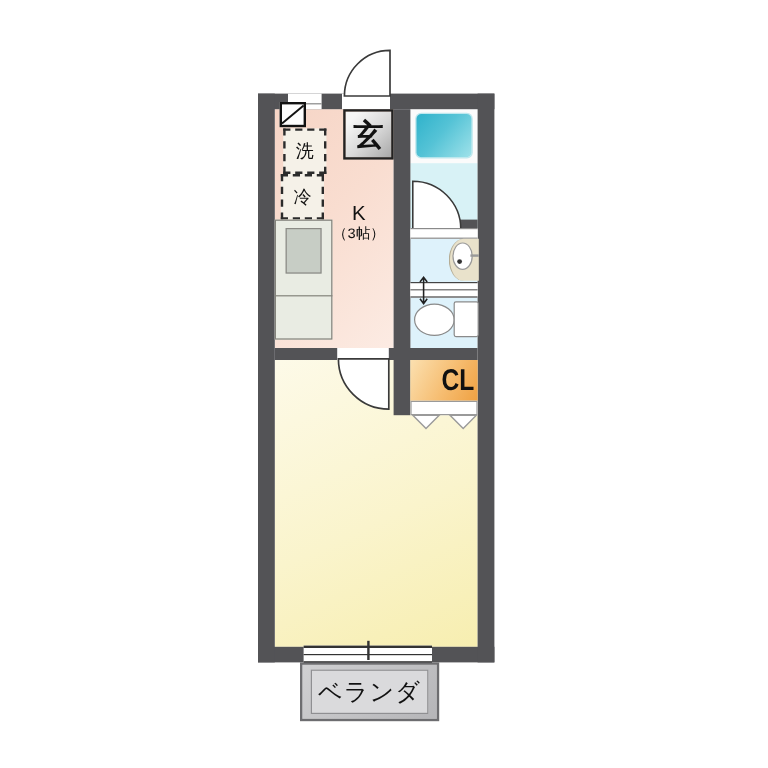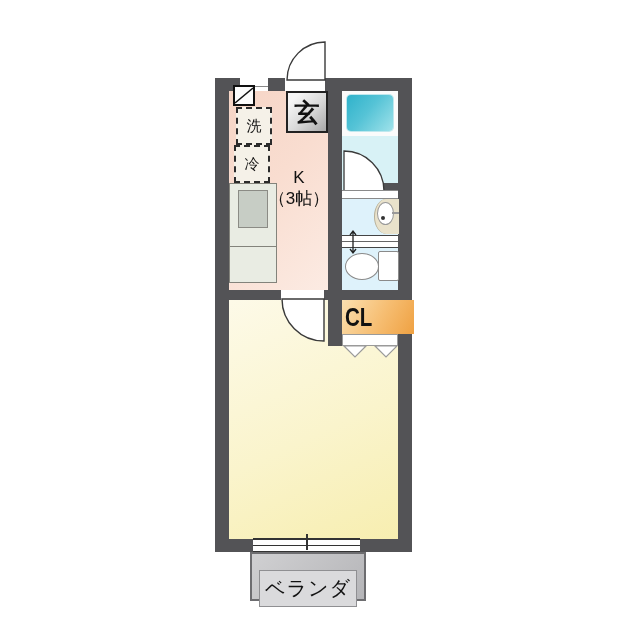--- a/index.html
+++ b/index.html
@@ -19,64 +19,64 @@
   .tub{position:absolute;left:347px;top:95px;width:46px;height:36px;border-radius:4px;
     background:linear-gradient(130deg,#2fb2cb 0%,#55c3d6 45%,#9fe2ea 100%);box-shadow:0 0 0 1px #bfe8ee;}
   .bath-floor{position:absolute;left:342px;top:136px;width:56px;height:54px;background:#d8f2f6;}
   .threshold{position:absolute;left:342px;top:190px;width:56px;height:9px;background:#fff;
     border-top:1px solid #8a8a8a;border-bottom:1px solid #8a8a8a;box-sizing:border-box;}
   .washbasin-room{position:absolute;left:342px;top:199px;width:56px;height:36px;background:#def2fb;}
   .slide-strip{position:absolute;left:342px;top:235px;width:56px;height:13px;background:#fff;
     border-top:1.5px solid #444;border-bottom:1.5px solid #444;box-sizing:border-box;}
   .slide-strip .mid{position:absolute;left:0;top:5px;width:100%;height:1px;background:#666;}
   .toilet-room{position:absolute;left:342px;top:248px;width:56px;height:42px;background:#def2fb;}
-  .closet{position:absolute;left:342px;top:300px;width:72px;height:34px;
+  .closet{position:absolute;left:342px;top:300px;width:56px;height:34px;
     background:linear-gradient(118deg,#fbe0b0 0%,#f6bd71 55%,#efa142 100%);
-    display:flex;align-items:center;justify-content:flex-start;}
+    display:flex;align-items:center;justify-content:flex-end;}
   .closet-label{font-size:25px;font-weight:600;letter-spacing:0;transform:scaleX(.82);display:inline-block;}
   .closet-strip{position:absolute;left:342px;top:334px;width:56px;height:12px;background:#fff;
     border:1px solid #9a9a9a;box-sizing:border-box;}
   
   .genkan{position:absolute;left:286px;top:91px;width:42px;height:42px;box-sizing:border-box;
     border:2px solid #222;background:linear-gradient(135deg,#f6f6f6 15%,#d9d9d9 55%,#a8a8a8 100%);
     display:flex;align-items:center;justify-content:center;font-size:25px;font-weight:700;}
   .top-window{position:absolute;left:240px;top:78px;width:28px;height:13px;background:#fff;}
   .top-window .ln{position:absolute;left:0;top:8px;width:100%;height:1px;background:#888;}
   .vent-box{position:absolute;left:233px;top:85px;width:22px;height:21px;background:#fdfdfd;
     border:2px solid #111;box-sizing:border-box;}
   .dash-box{position:absolute;width:36px;height:38px;background:#f5f1e8;border:2px dashed #2b2b2b;
     box-sizing:border-box;display:flex;align-items:center;justify-content:center;font-size:15px;}
   .counter{position:absolute;left:229px;top:183px;width:48px;height:100px;background:#e9ece3;
     border:1px solid #83837b;box-sizing:border-box;}
   .sink{position:absolute;left:238px;top:190px;width:30px;height:38px;background:#c7cdc5;border:1px solid #8b8b85;box-sizing:border-box;}
   .counter-div{position:absolute;left:229px;top:246px;width:48px;height:1px;background:#83837b;}
   .kitchen-label{position:absolute;left:268px;top:167px;width:62px;text-align:center;line-height:1.25;}
   .kitchen-label .l1{font-size:17px;}
-  .kitchen-label .l2{font-size:17px;}
+  .kitchen-label .l2{font-size:12px;font-family:Liberation Mono, monospace;}
   
   .toilet-bowl{position:absolute;left:345px;top:253px;width:34px;height:27px;background:#fff;
     border:1.5px solid #8a8a8a;border-radius:50%;box-sizing:border-box;}
   .toilet-tank{position:absolute;left:378px;top:251px;width:21px;height:30px;background:#fff;
     border:1.5px solid #8a8a8a;border-radius:2px;box-sizing:border-box;}
   .basin-unit{position:absolute;left:374px;top:199px;width:25px;height:35px;background:#e9e2cb;
     border-radius:14px 0 0 14px / 20px 0 0 20px;border-left:1px solid #b5ad95;box-sizing:border-box;}
   .basin-bowl{position:absolute;left:377px;top:202px;width:17px;height:23px;background:#fff;
     border:1.5px solid #9a9a9a;border-radius:50%;box-sizing:border-box;}
   .basin-dot{position:absolute;left:381px;top:216px;width:4px;height:4px;background:#333;border-radius:50%;}
   .basin-faucet{position:absolute;left:392px;top:212px;width:7px;height:2px;background:#999;}
   
   .gap{position:absolute;background:#fff;}
   
   .balcony-window{position:absolute;left:253px;top:538px;width:107px;height:15px;background:#fff;
     border-top:2px solid #333;border-bottom:2px solid #333;box-sizing:border-box;}
   .balcony-window .mid{position:absolute;left:0;top:5px;width:100%;height:1px;background:#333;}
   .win-tick{position:absolute;left:306px;top:534px;width:2px;height:16px;background:#333;}
   .veranda{position:absolute;left:250px;top:552px;width:116px;height:49px;
     background:linear-gradient(135deg,#d0d0d2 0%,#b5b5b8 100%);border:2px solid #6d6d70;box-sizing:border-box;}
-  .veranda-inner{position:absolute;left:7px;top:16px;width:98px;height:37px;background:#dadadc;
+  .veranda-inner{position:absolute;left:7px;top:4px;width:98px;height:37px;background:#dadadc;
     border:1px solid #8f8f92;box-sizing:border-box;display:flex;align-items:center;justify-content:center;
     font-size:20px;letter-spacing:1px;font-weight:500;}
   .main-room-label{position:absolute;left:229px;top:428px;width:170px;text-align:center;
     font-size:25px;letter-spacing:3px;font-weight:500;}
   svg{display:block;}
 </style>
 </head>
 <body>
 
 <div class="canvas">

